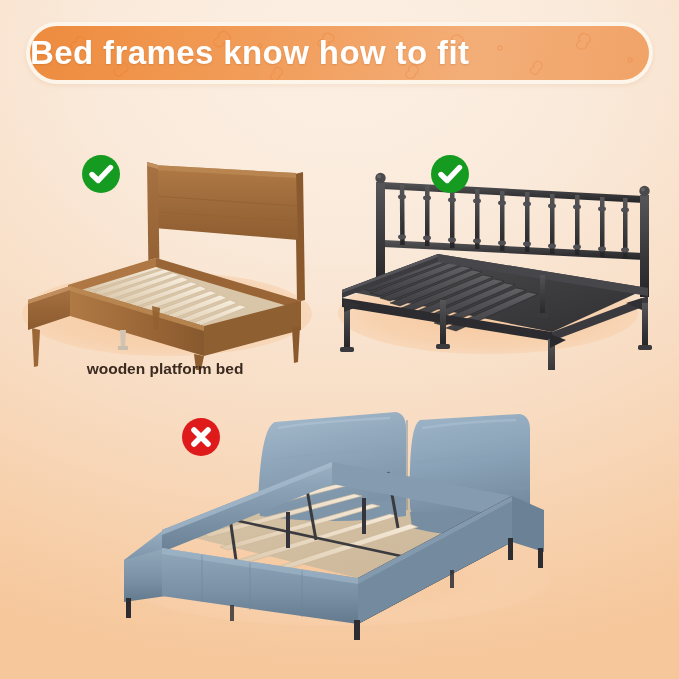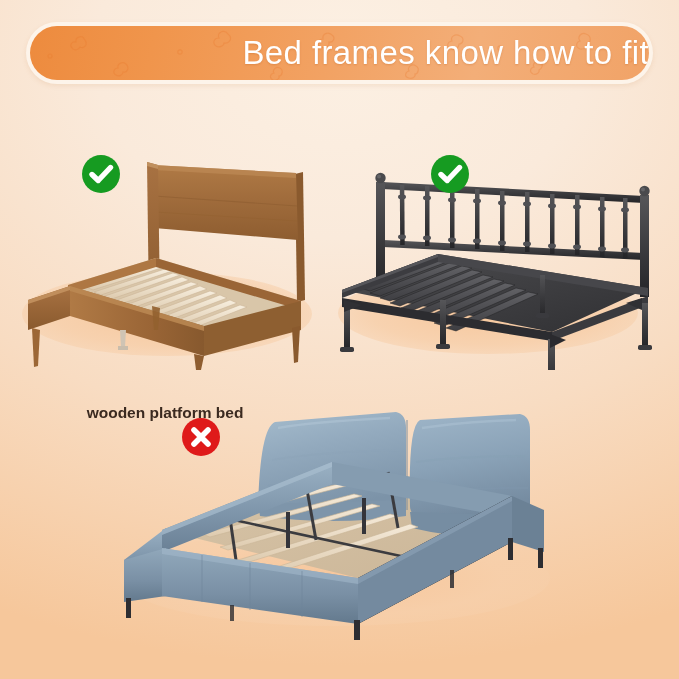--- a/index.html
+++ b/index.html
@@ -34,24 +34,24 @@
   }
   .banner-deco {
     position: absolute; inset: 0;
     opacity: .34;
     pointer-events: none;
   }
   .banner-title {
     position: absolute;
     left: 0; right: 0; top: 50%;
     transform: translateY(-50%);
-    text-align: right;
+    text-align: left;
     color: #FFFFFF;
     font-size: 33px;
-    font-weight: normal;
+    font-weight: bold;
     letter-spacing: .4px;
     white-space: nowrap;
     text-shadow: 0 1px 2px rgba(180,85,20,.28);
   }
   
   .shadow-ellipse {
     position: absolute;
     border-radius: 50%;
     background: radial-gradient(ellipse at 50% 50%, rgba(246,198,155,.95) 0%, rgba(247,207,170,.85) 55%, rgba(249,221,192,0) 100%);
   }
@@ -173,21 +173,21 @@
     <path d="M112 190 L118 190 L117 207 L113 207 Z" fill="#CFC4B4"></path>
     <path d="M110 206 L120 206 L120 210 L110 210 Z" fill="#C9BDAC"></path>
   </svg>
 
   <div class="badge ok" style="left:82px; top:155px;">
     <svg width="38" height="38" viewBox="0 0 38 38">
       <path d="M10 19.5 L16.2 25.5 L28.5 12.5" fill="none" stroke="#fff" stroke-width="5.4" stroke-linecap="round" stroke-linejoin="round"></path>
     </svg>
   </div>
 
-  <div class="caption" style="left:0px; top:360px; width:330px;margin-top:44px;">wooden platform bed</div>
+  <div class="caption" style="left:0px; top:360px; width:330px;">wooden platform bed</div>
 
   <div class="shadow-ellipse" style="left:338px; top:272px; width:300px; height:82px;"></div>
 
   <svg class="bed-el" style="left:320px; top:140px; width:350px; height:230px;" viewBox="0 0 350 230">
     <defs>
       <linearGradient id="mgBar" x1="0" y1="0" x2="0" y2="1">
         <stop offset="0%" stop-color="#565659"></stop>
           <stop offset="55%" stop-color="#3A3A3D"></stop>
         <stop offset="100%" stop-color="#252528"></stop>
       </linearGradient>

